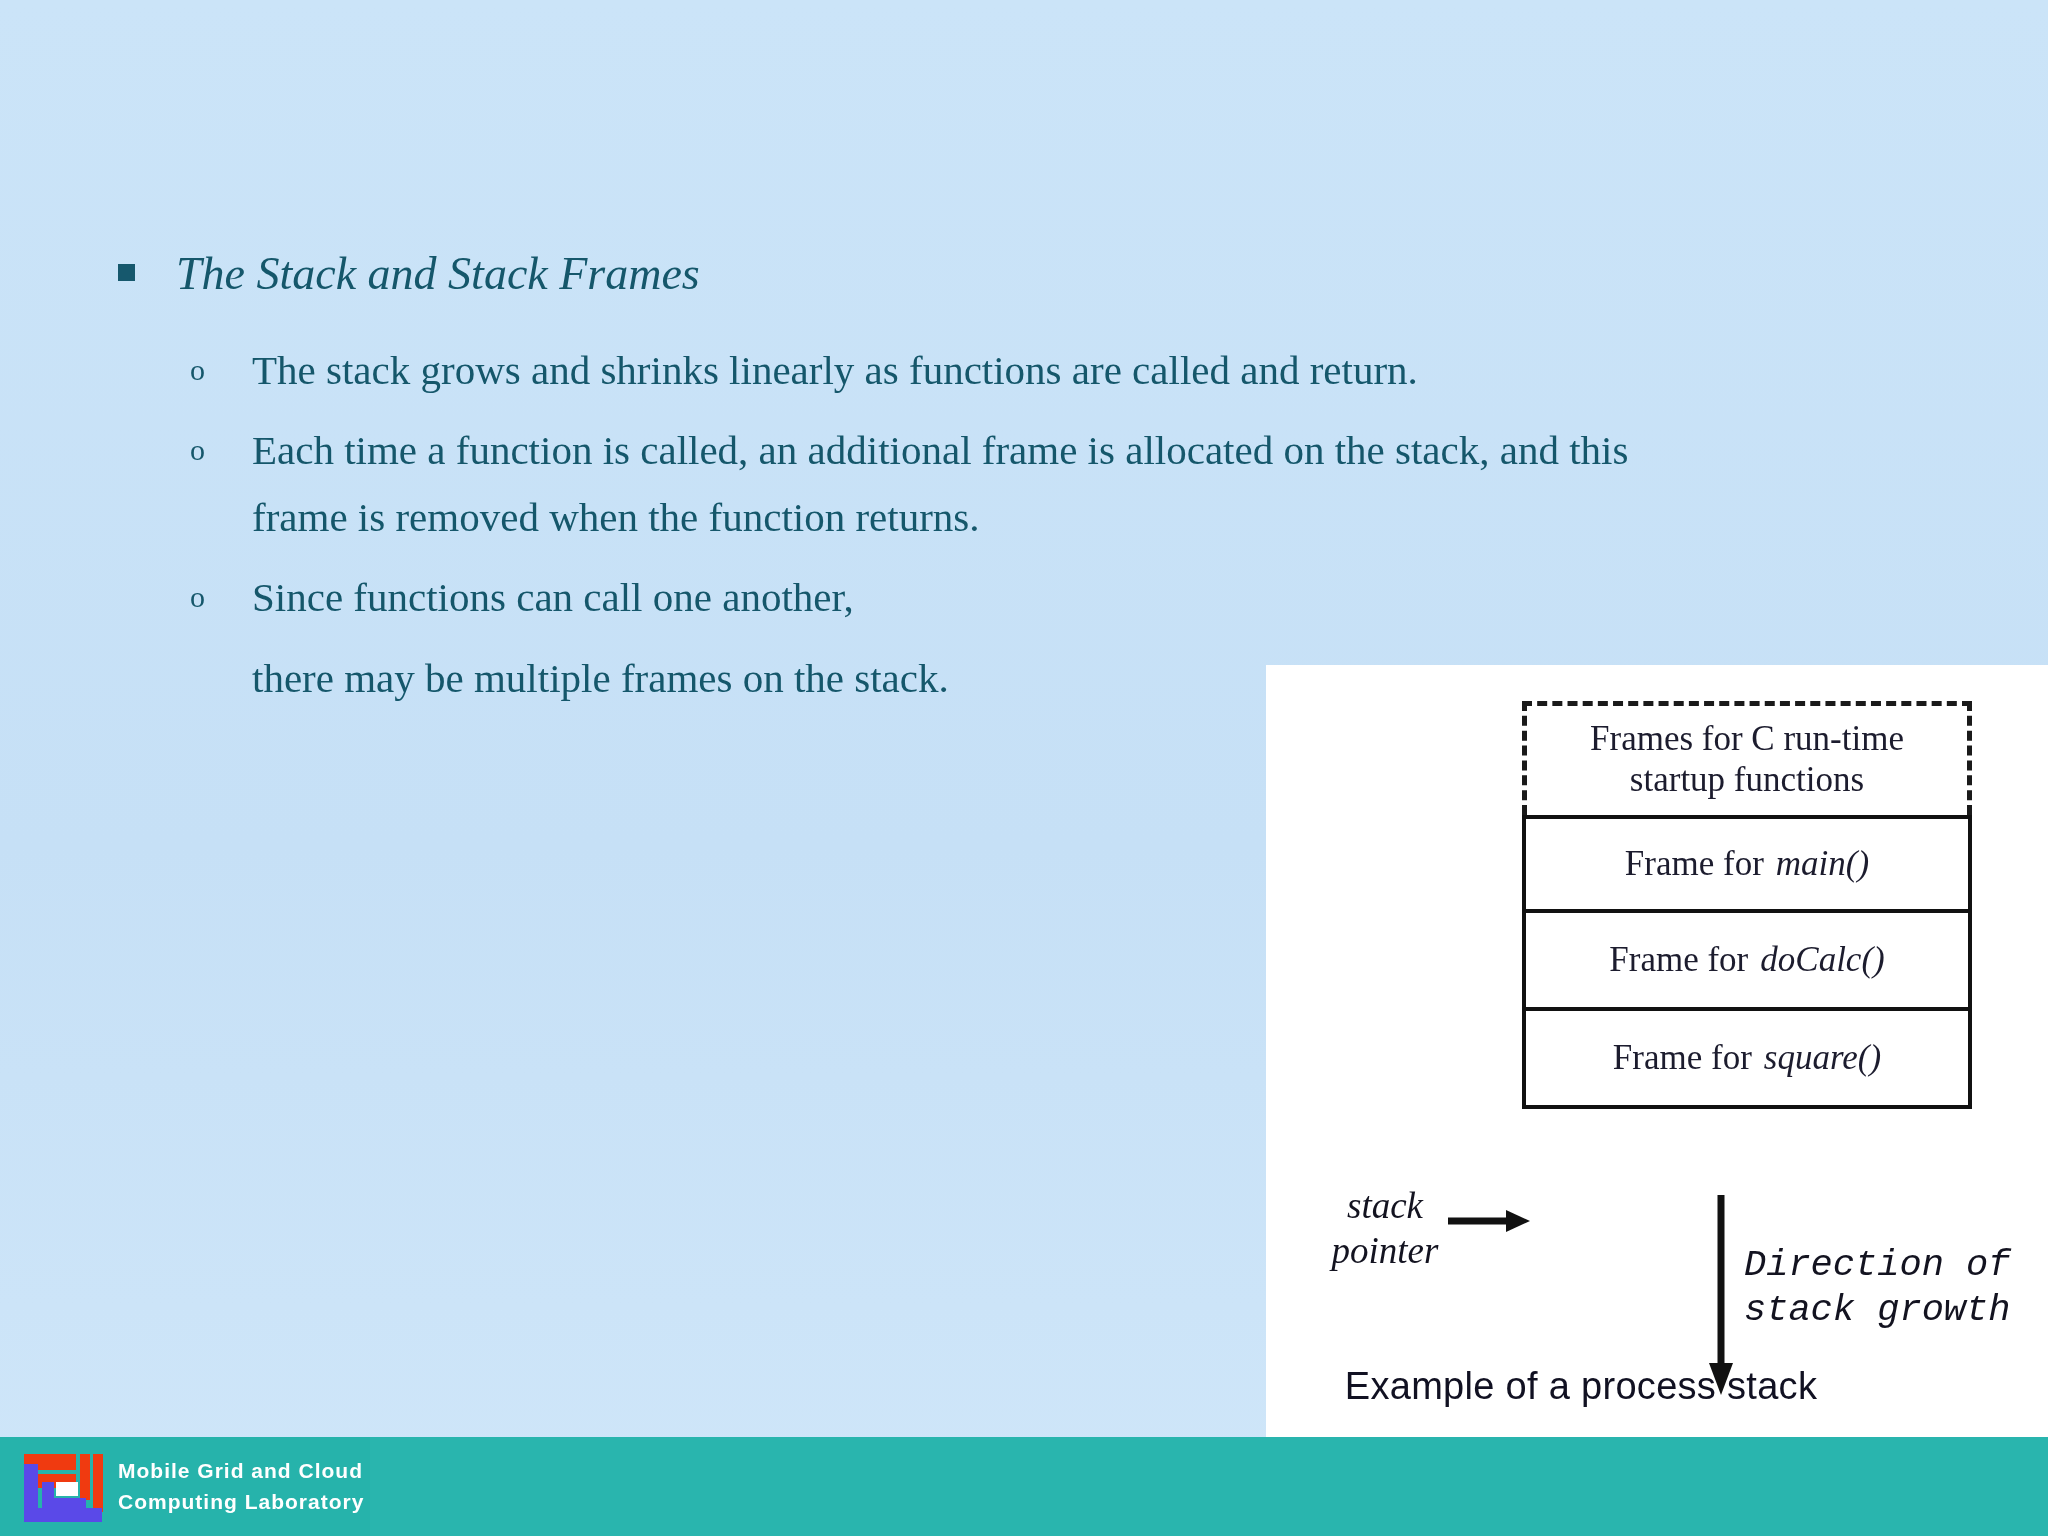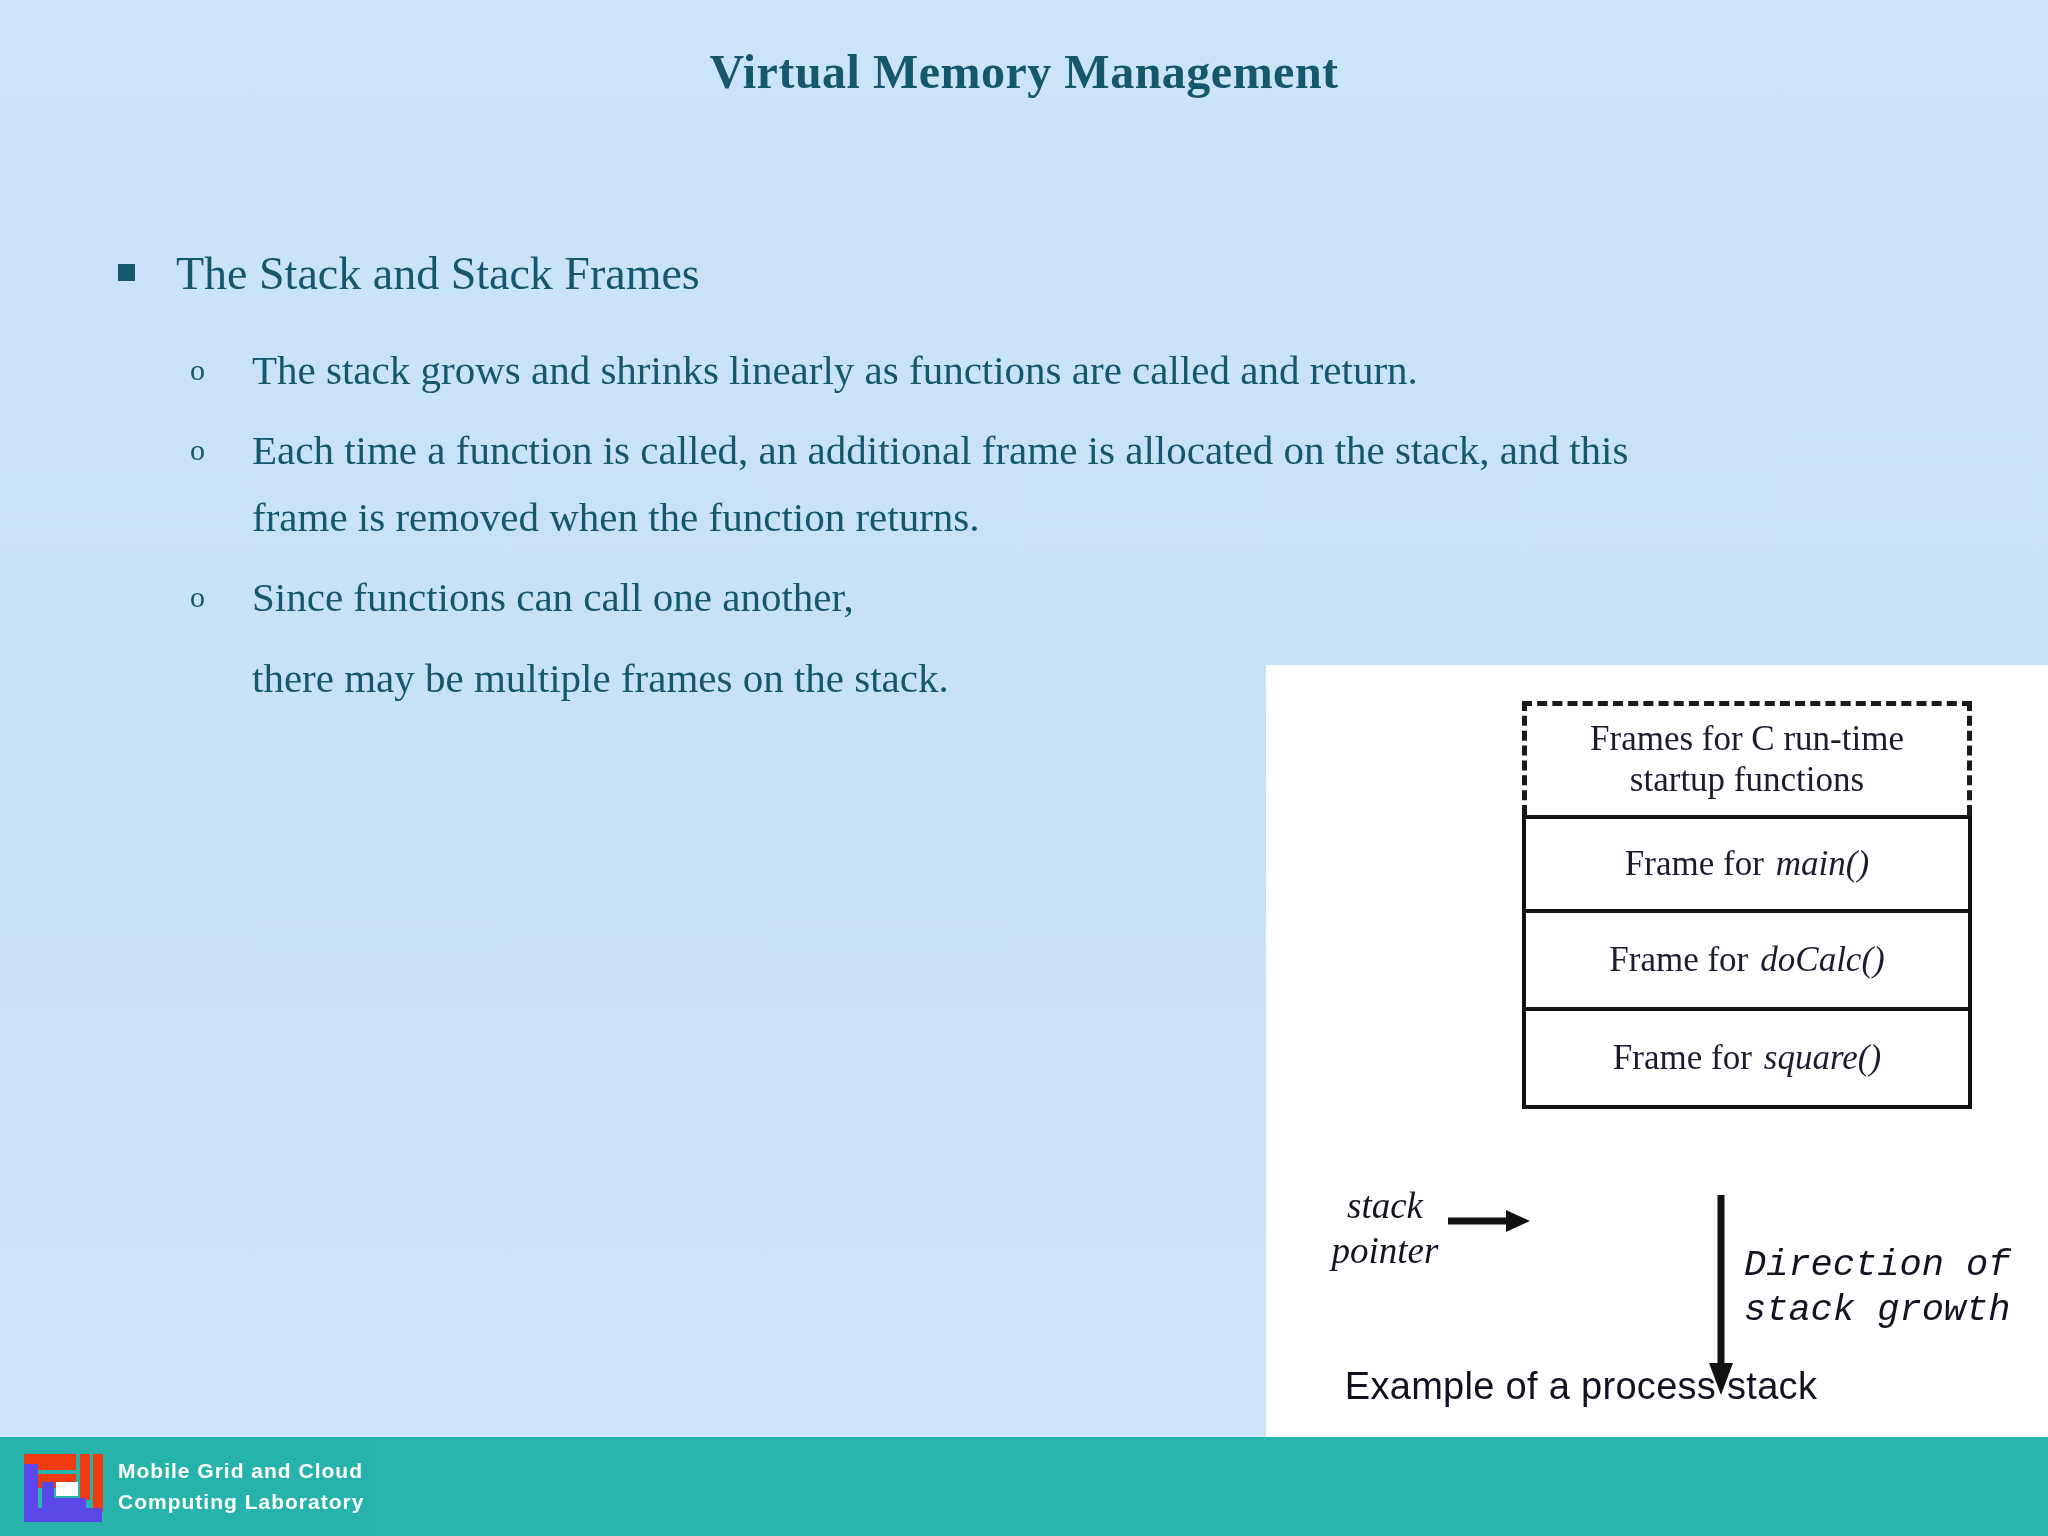--- a/index.html
+++ b/index.html
@@ -63,21 +63,21 @@
     line-height: 1.9;
     color: #1b5e72;
   }
   .sq {
     display: inline-block;
     width: 17px;
     height: 17px;
     background: #16586d;
     vertical-align: middle;
   }
-  .lvl1 .txt { flex: 1; }
+  .lvl1 .txt { flex: 1; font-style: italic; }
 
   .lvl2 {
     display: flex;
     align-items: flex-start;
     font-size: 41px;
     line-height: 1.62;
     margin-left: 72px;
     margin-bottom: 14px;
     width: 1500px;
   }
@@ -228,21 +228,20 @@
     line-height: 1.45;
     color: #ffffff;
     letter-spacing: 1px;
   }
 </style>
 </head>
 <body>
 
 <div id="slide">
 
-  <div id="title">Virtual Memory Management</div>
 
   <div id="content">
 
     <div class="lvl1">
       <span class="marker"><span class="sq"></span></span>
       <span class="txt">The Stack and Stack Frames</span>
     </div>
 
     <div class="lvl2">
       <span class="marker">o</span>

